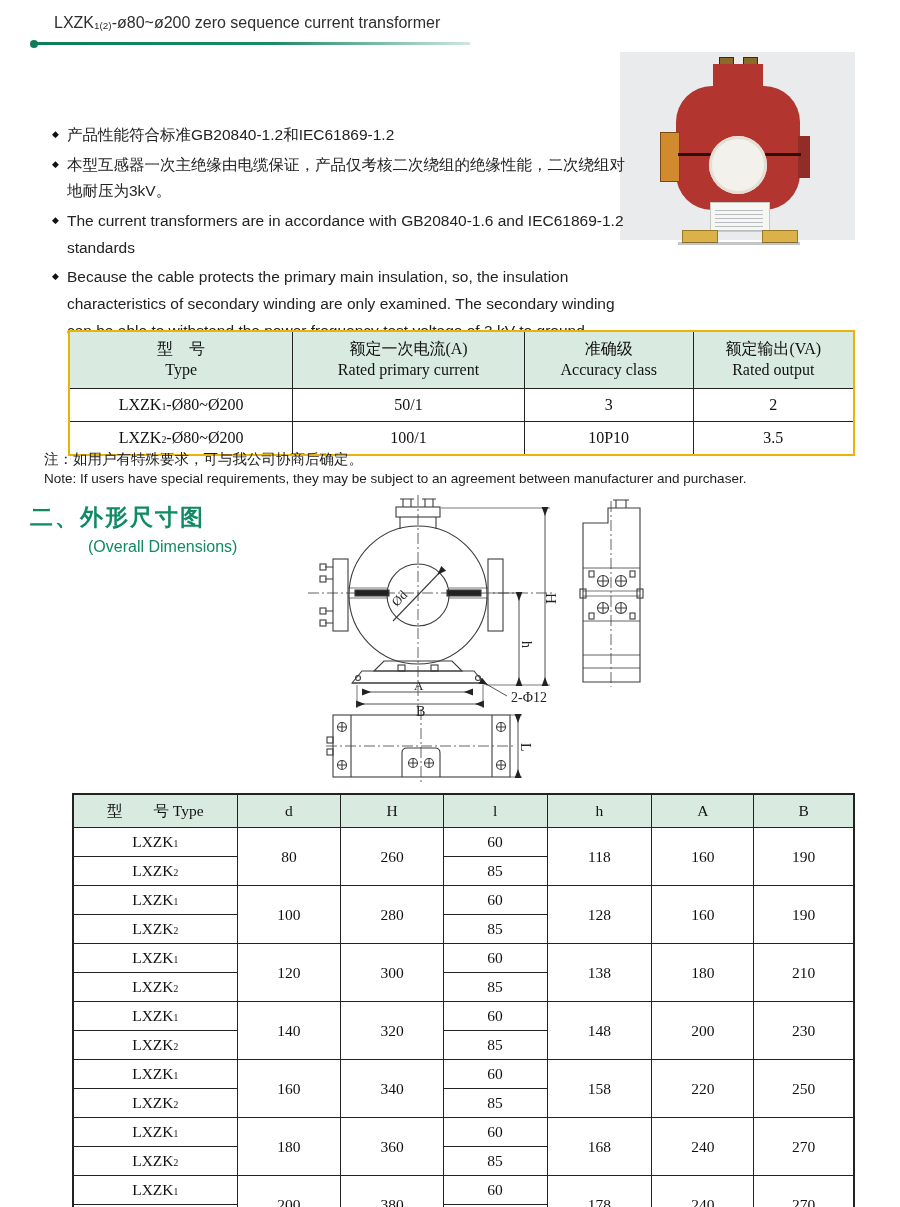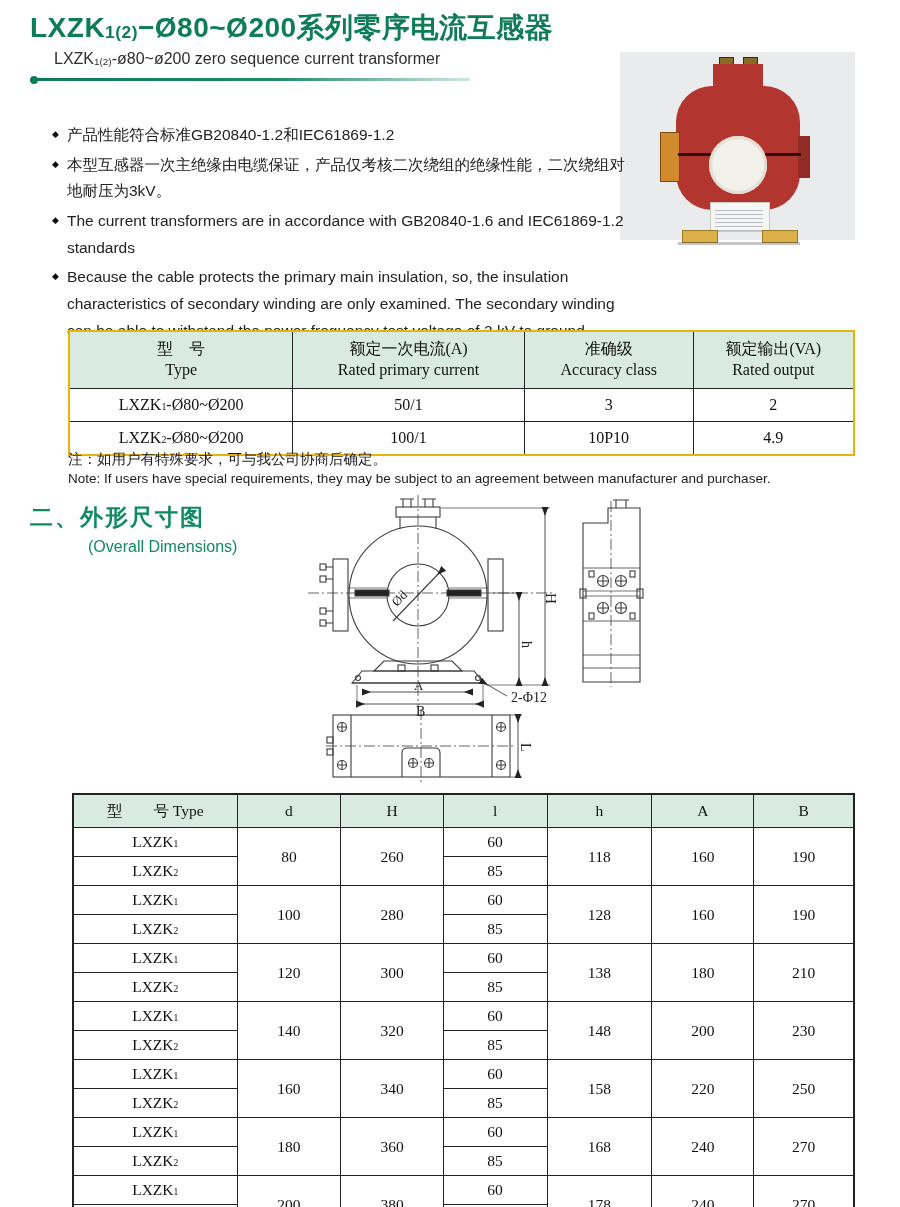--- a/index.html
+++ b/index.html
@@ -55,35 +55,34 @@
   .spec-table th{background:#d9ebe0;font-weight:normal;height:54px;font-size:16px;line-height:1.3;}
   .spec-table td{height:30px;font-size:16px;}
 
   .dim-table{position:absolute;left:72px;top:793px;width:783px;border:2px solid #222;}
   .dim-table th,.dim-table td{border:1px solid #222;text-align:center;vertical-align:middle;font-size:15.5px;}
   .dim-table th{background:#d9ebe0;font-weight:normal;height:30px;}
   .dim-table td{height:26px;}
   .dim-table .lbl{width:21%;}
   .subs2{font-size:.62em;vertical-align:-0.05em;}
 
-  .note{position:absolute;left:68px;top:450px;width:720px;}
+  .note{position:absolute;left:44px;top:450px;width:720px;}
   .note .zh{font-size:14.5px;color:#1c1c1c;}
   .note .en{font-size:13.5px;color:#1c1c1c;margin-top:2px;}
 
   
   .drawing{position:absolute;left:300px;top:495px;}
   .drawing text{font-family:"Liberation Serif","DejaVu Serif",serif;fill:#222;}
 </style>
 </head>
 <body>
 
 <div class="page">
 
   <div class="hd">
-    <h1><span>LXZK</span><span class="subs">1(2)</span><span>−Ø80~Ø200系列零序电流互感器</span></h1>
     <div class="subtitle"><span>LXZK</span><span class="subs">1(2)</span><span>-ø80~ø200 zero sequence current transformer</span></div>
     <div class="title-rule">
         <span class="dot"></span>
         <span class="bar"></span>
       </div>
   </div>
 
   <div class="photo">
     <div class="tx-term1"></div>
     <div class="tx-term2"></div>
@@ -149,21 +148,21 @@
     <tr>
       <td><span>LXZK</span><span class="subs2">1</span><span>-Ø80~Ø200</span></td>
       <td>50/1</td>
       <td>3</td>
       <td>2</td>
     </tr>
     <tr>
       <td><span>LXZK</span><span class="subs2">2</span><span>-Ø80~Ø200</span></td>
       <td>100/1</td>
       <td>10P10</td>
-      <td>4.9</td>
+      <td>3.5</td>
     </tr>
   </tbody>
     </table>
 
   <div class="note">
     <div class="zh">注：如用户有特殊要求，可与我公司协商后确定。</div>
     <div class="en">Note:  If users have special requirements, they may be subject to an agreement between manufacturer and purchaser.</div>
   </div>
 
   <div class="sec-head sec2"><span>二、</span><span>外形尺寸图</span></div>

